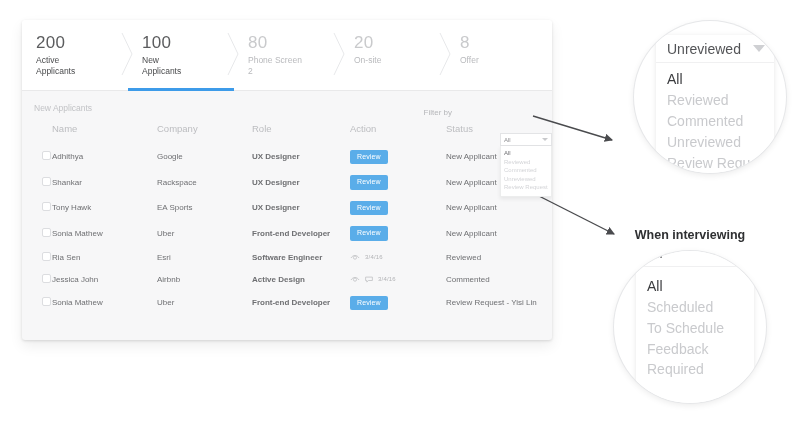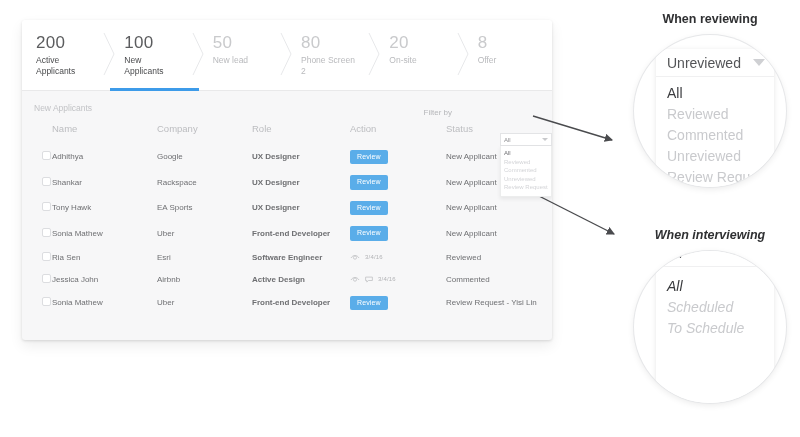--- a/index.html
+++ b/index.html
@@ -217,29 +217,20 @@
         <div class="num">100</div>
         <div class="lbl">New Applicants</div>
         <div class="active-underline"></div>
         <div class="chev">
           <svg width="13" height="44" viewBox="0 0 13 44">
               <path d="M1 1 L11 22 L1 43" fill="none" stroke="#e7e8ea" stroke-width="1"></path>
             </svg>
         </div>
       </div>
 
-      <div class="funnel-step">
-        <div class="num">50</div>
-        <div class="lbl">New lead</div>
-        <div class="chev">
-          <svg width="13" height="44" viewBox="0 0 13 44">
-              <path d="M1 1 L11 22 L1 43" fill="none" stroke="#e7e8ea" stroke-width="1"></path>
-            </svg>
-        </div>
-      </div>
 
 
       <div class="funnel-step">
         <div class="num">80</div>
         <div class="lbl">Phone Screen 2</div>
         <div class="chev">
           <svg width="13" height="44" viewBox="0 0 13 44">
               <path d="M1 1 L11 22 L1 43" fill="none" stroke="#e7e8ea" stroke-width="1"></path>
             </svg>
         </div>
@@ -391,52 +382,52 @@
   <svg class="arrow" style="left:532px; top:190px;" width="95" height="55" viewBox="0 0 95 55">
     <defs>
       <marker id="ah2" markerWidth="7" markerHeight="7" refX="5.2" refY="3" orient="auto">
         <path d="M0,0 L6,3 L0,6 z" fill="#4a4b4e"></path>
       </marker>
     </defs>
     <line x1="3" y1="4" x2="82" y2="44" stroke="#4a4b4e" stroke-width="1.4" marker-end="url(#ah2)"></line>
   </svg>
 
   <div class="anno" style="left:620px; top:12px; width:180px;">
-    <div class="anno-title">When reviewing</div>
     <div class="loupe" style="margin:9px auto 0; width:152px; height:152px;">
       <div class="loupe-inner" style="left:22px; top:14px; width:118px; height:152px;">
         <div class="lp-sel">
           <span>Unreviewed</span>
           <span class="carat"></span>
         </div>
         <div class="lp-list">
           <ul>
             <li class="first">All</li>
             <li>Reviewed</li>
             <li>Commented</li>
             <li>Unreviewed</li>
             <li>Review Request</li>
           </ul>
         </div>
       </div>
     </div>
   </div>
 
-  <div class="anno" style="left:620px; top:228px; width:180px;font-style:italic;">
+  <div class="anno" style="left:600px; top:228px; width:180px;">
     <div class="anno-title">When interviewing</div>
     <div class="loupe" style="margin:9px auto 0; width:152px; height:152px;">
       <div class="loupe-inner" style="left:22px; top:-12px; width:118px; height:168px;">
         <div class="lp-sel">
           <span>All</span>
           <span class="carat" style="visibility:hidden;"></span>
         </div>
         <div class="lp-list" style="padding-top:9px;">
           <ul>
             <li class="first">All</li>
             <li>Scheduled</li>
             <li>To Schedule</li>
+            <li style="line-height:20px; white-space:normal; width:92px;">Feedback Required</li>
           </ul>
         </div>
       </div>
     </div>
   </div>
 
 </div>
 
 </body></html>

